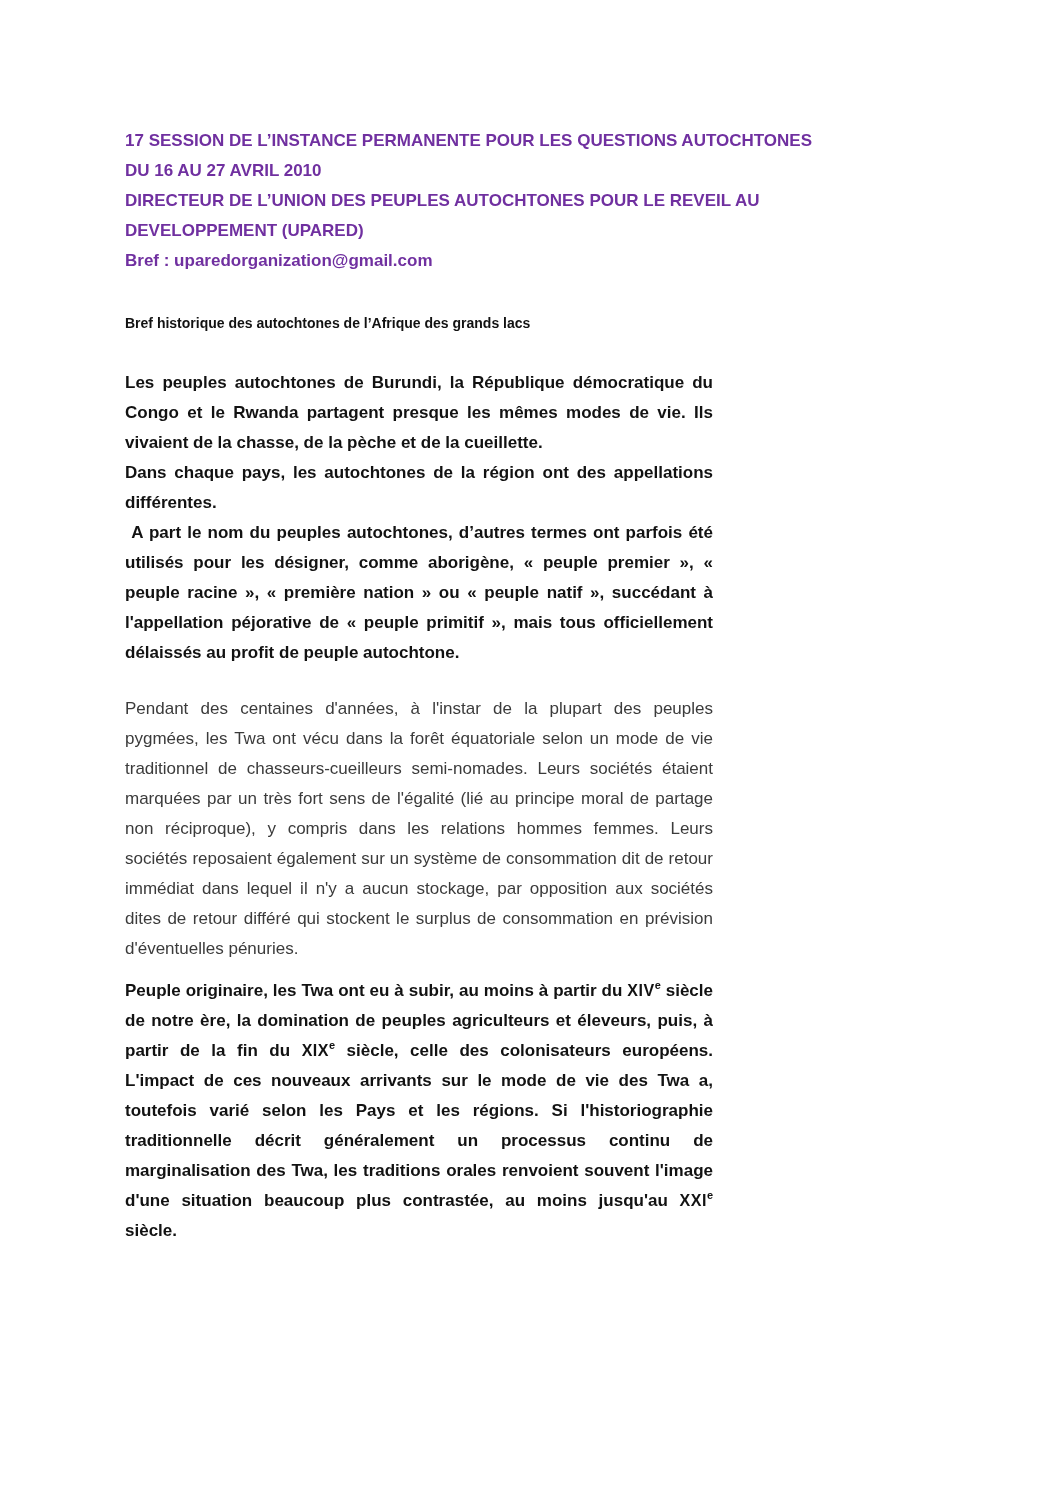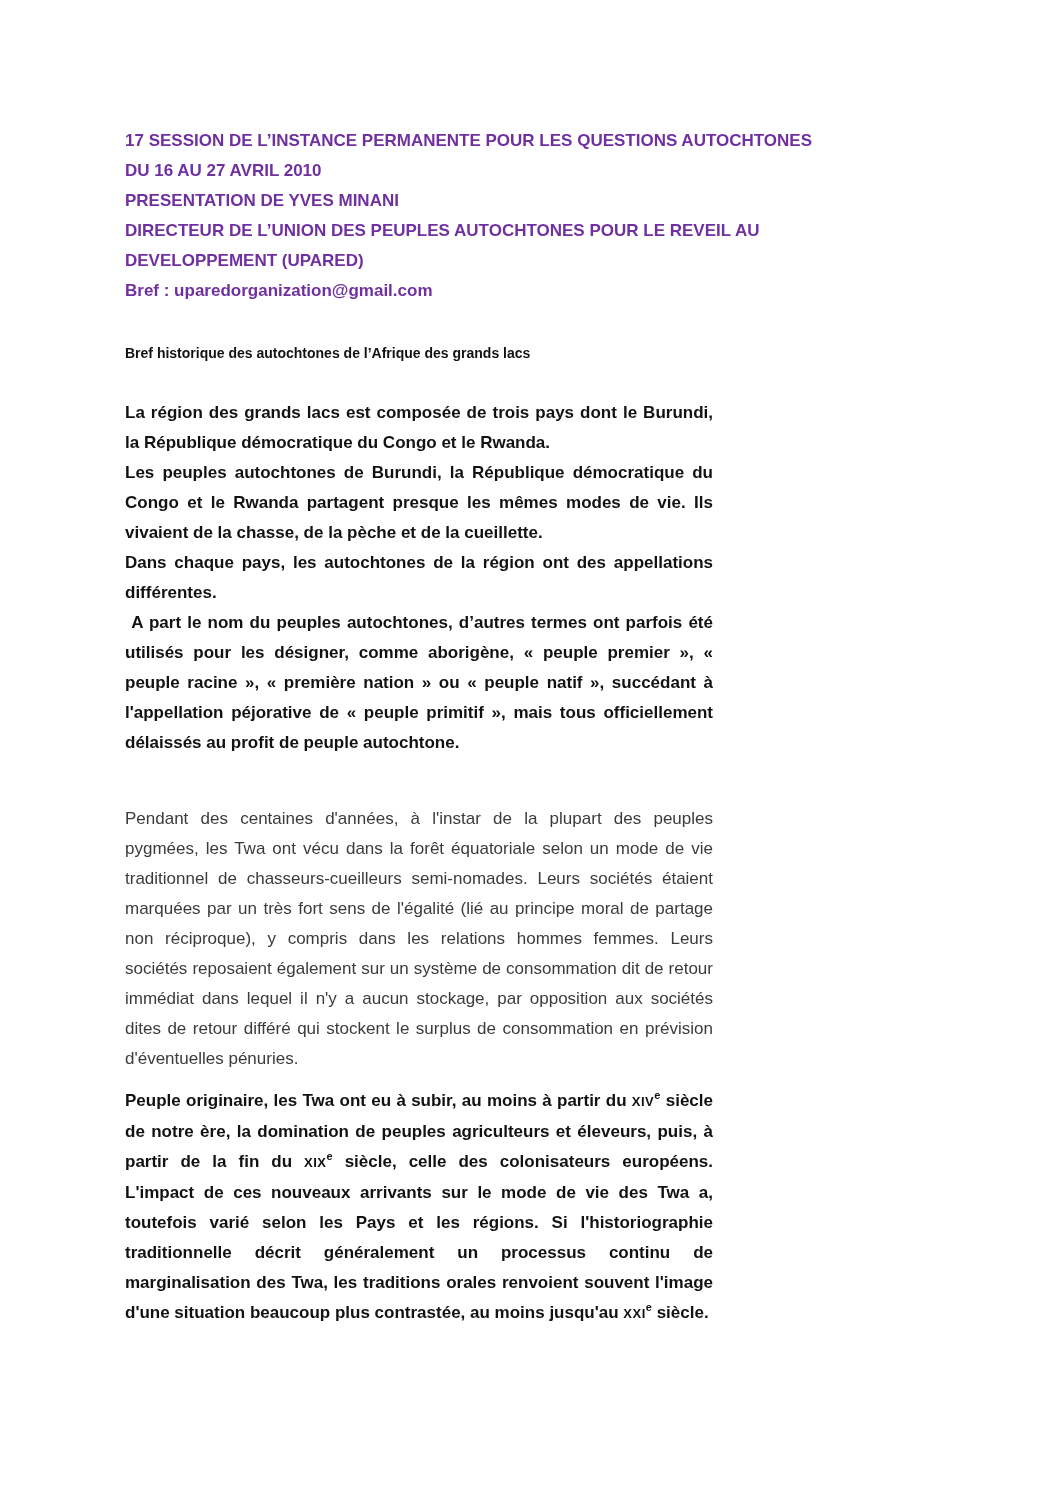--- a/index.html
+++ b/index.html
@@ -41,47 +41,45 @@
 
   .doc-body { margin: 0; }
   .para {
     margin: 0;
     font-size: 17px;
     line-height: 30px;
     text-align: justify;
   }
   .para.bold { font-weight: 700; color: var(--body-color); }
   .para.regular { font-weight: 400; color: var(--muted-color); }
-  .para.gap-large { margin-top: 46px; }
+  .para.gap-large { margin-top: 26px; }
   .para.gap-small { margin-top: 12px; }
 
   .para .sc {
-    font-size: 13px;
+    font-size: 16px;
     letter-spacing: 0.5px;
   }
   .para sup {
     font-size: 11px;
     line-height: 0;
     vertical-align: super;
   }
 </style>
 </head>
 <body>
 
 <div class="page">
   <header class="doc-header">
       <p class="header-line">17 SESSION DE L’INSTANCE PERMANENTE POUR LES QUESTIONS AUTOCHTONES</p>
       <p class="header-line">DU 16 AU 27 AVRIL 2010</p>
-      <p class="header-line">PRESENTATION DE YVES MINANI</p>
       <p class="header-line">DIRECTEUR DE L’UNION DES PEUPLES AUTOCHTONES POUR LE REVEIL AU</p>
       <p class="header-line">DEVELOPPEMENT (UPARED)</p>
       <p class="header-line">Bref : uparedorganization@gmail.com</p>
     </header>
   <h2 class="doc-heading">Bref historique des autochtones de l’Afrique des grands lacs</h2>
   <section class="doc-body">
-      <p class="para bold">La région des grands lacs est composée de trois pays dont le Burundi, la République démocratique du Congo et le Rwanda.</p>
       <p class="para bold">Les peuples autochtones de Burundi, la République démocratique du Congo et le Rwanda partagent presque les mêmes modes de vie. Ils vivaient de la chasse, de la pèche et de la cueillette.</p>
       <p class="para bold">Dans chaque pays, les autochtones de la région ont des appellations différentes.</p>
       <p class="para bold">&nbsp;A part le nom du peuples autochtones, d’autres termes ont parfois été utilisés pour les désigner, comme aborigène, « peuple premier », « peuple racine », « première nation » ou « peuple natif », succédant à l'appellation péjorative de « peuple primitif », mais tous officiellement délaissés au profit de peuple autochtone.</p>
       <p class="para regular gap-large">Pendant des centaines d'années, à l'instar de la plupart des peuples pygmées, les Twa ont vécu dans la forêt équatoriale selon un mode de vie traditionnel de&nbsp;chasseurs-cueilleurs semi-nomades. Leurs sociétés étaient marquées par un très fort sens de l'égalité (lié au principe moral de partage non réciproque), y compris dans les relations hommes femmes. Leurs sociétés reposaient également sur un système de consommation dit de retour immédiat dans lequel il n'y a aucun stockage, par opposition aux sociétés dites de retour différé qui stockent le surplus de consommation en prévision d'éventuelles pénuries.</p>
       <p class="para bold gap-small">Peuple originaire, les Twa ont eu à subir, au moins à partir du <span class="sc">XIV</span><sup>e</sup> siècle de notre ère, la domination de peuples agriculteurs et éleveurs, puis, à partir de la fin du <span class="sc">XIX</span><sup>e</sup> siècle, celle des colonisateurs européens. L'impact de ces nouveaux arrivants sur le mode de vie des Twa a, toutefois varié selon les Pays et les régions. Si l'historiographie traditionnelle décrit généralement un processus continu de marginalisation des Twa, les traditions orales renvoient souvent l'image d'une situation beaucoup plus contrastée, au moins jusqu'au <span class="sc">XXI</span><sup>e</sup> siècle.</p>
     </section>
 </div>
 
 </body></html>

